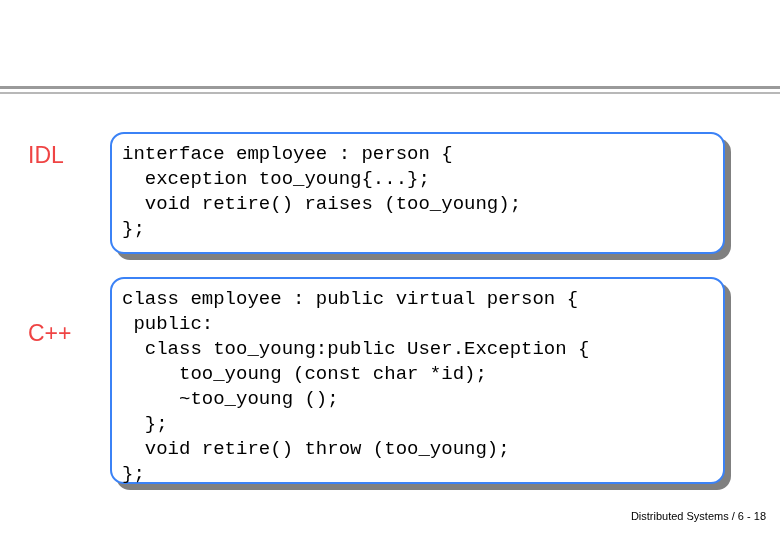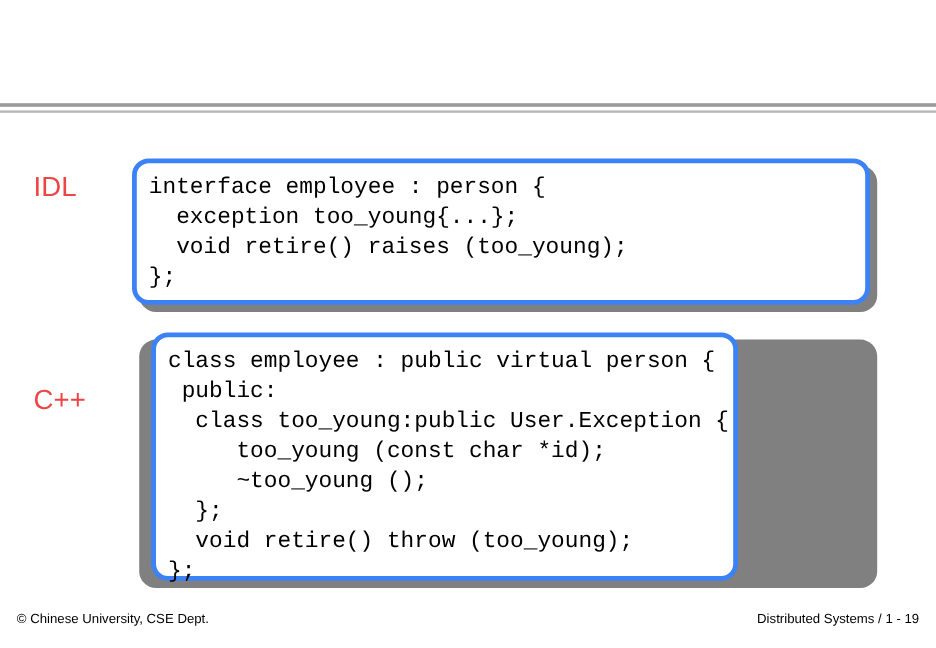--- a/index.html
+++ b/index.html
@@ -46,40 +46,40 @@
     font-size: 23px;
     color: #ef4444;
   }
   .label-idl { left: 28px; top: 142px; }
   .label-cpp { left: 28px; top: 320px; }
 
   .codebox {
     position: absolute;
     box-sizing: border-box;
     background: #ffffff;
-    border: 4px solid #3b82f6;
+    border: 2px solid #3b82f6;
     border-radius: 14px;
     font-family: "Liberation Mono", monospace;
     font-size: 19px;
     line-height: 25px;
     color: #000000;
     white-space: pre;
     padding: 8px 10px 6px 10px;
     z-index: 2;
   }
   .shadow {
     position: absolute;
     box-sizing: border-box;
     background: #808080;
     border-radius: 14px;
     z-index: 1;
   }
   .box-idl { left: 110px; top: 132px; width: 615px; height: 122px; }
   .shadow-idl { left: 116px; top: 138px; width: 615px; height: 122px; }
-  .box-cpp { left: 110px; top: 277px; width: 489px; height: 207px; margin-left: 16px; }
+  .box-cpp { left: 110px; top: 277px; width: 615px; height: 207px; }
   .shadow-cpp { left: 116px; top: 283px; width: 615px; height: 207px; }
 
   .footer-left {
     position: absolute;
     left: 14px;
     top: 510px;
     font-size: 11px;
     color: #000000;
   }
   .footer-right {
@@ -110,16 +110,15 @@
   <div class="shadow shadow-cpp"></div>
   <div class="codebox box-cpp">class employee : public virtual person {
  public:
   class too_young:public User.Exception {
      too_young (const char *id);
      ~too_young ();
   };
   void retire() throw (too_young);
 };</div>
 
-  <div class="footer-left">© Chinese University, CSE Dept.</div>
-  <div class="footer-right">Distributed Systems / 1 - 19</div>
+  <div class="footer-right">Distributed Systems / 6 - 18</div>
 
 </div>
 
 </body></html>

